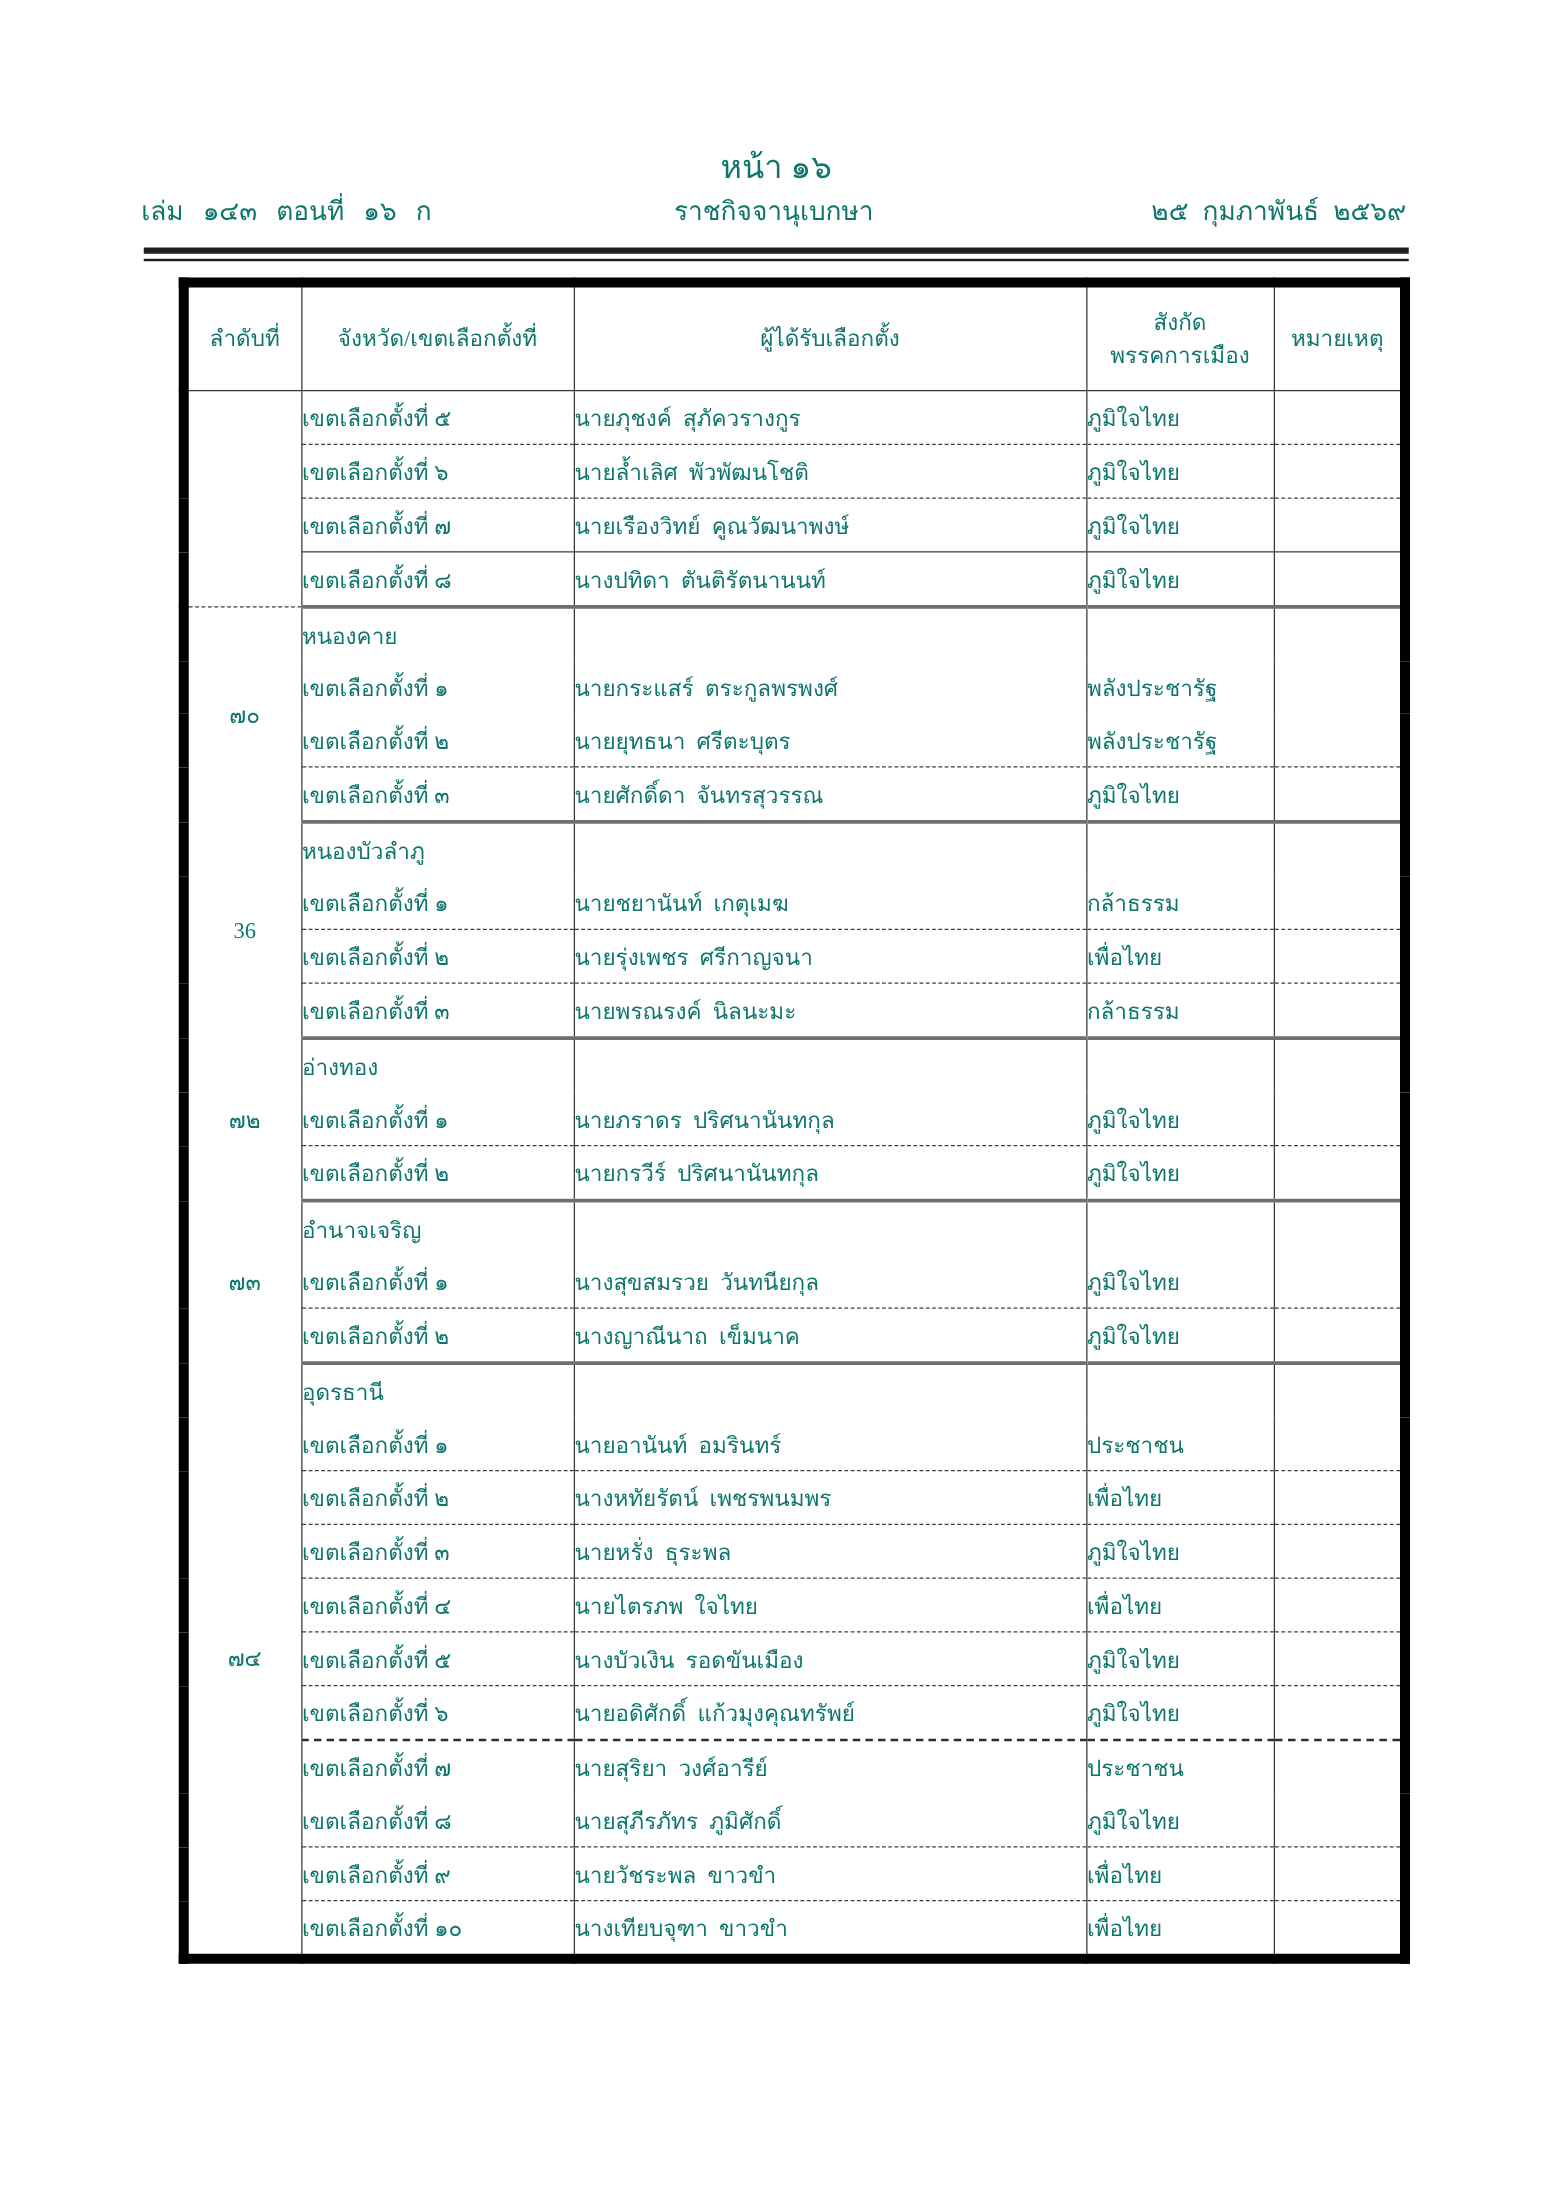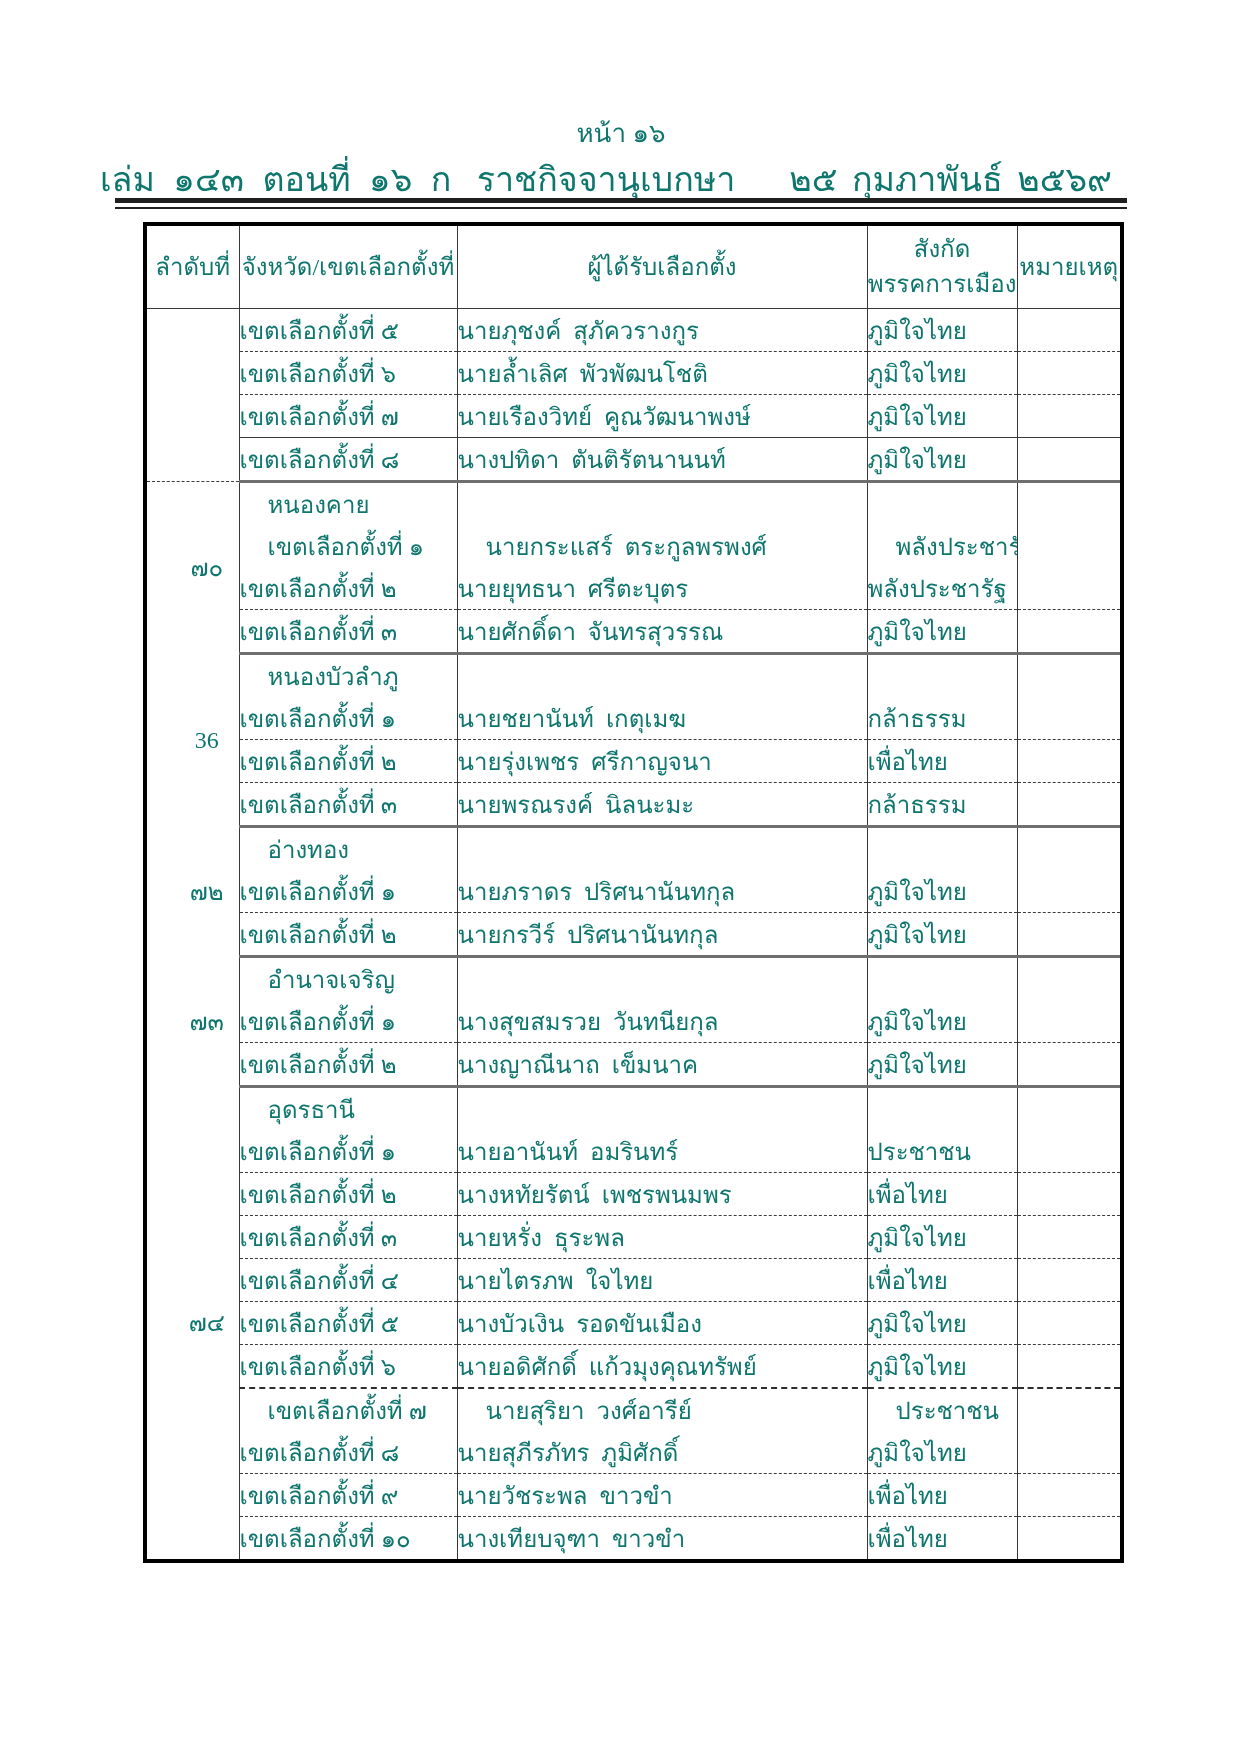--- a/index.html
+++ b/index.html
@@ -10,35 +10,35 @@
     margin:0 auto;
     font-family:"Liberation Serif","DejaVu Serif",serif;
     color:#0f766e;
     overflow:hidden;
   }
   
   .page-no{
     position:absolute;top:112px;left:115px;width:1012px;
     text-align:center;font-size:26px;
   }
-  .masthead{position:absolute;top:152px;left:100px;width:1012px;height:40px;font-size:34px;}
+  .masthead{position:absolute;top:152px;left:113px;width:1012px;height:40px;font-size:21px;}
   .masthead .vol{position:absolute;left:0;top:0;word-spacing:10px;}
   .masthead .title{position:absolute;left:50%;top:0;transform:translateX(-50%);}
   .masthead .date{position:absolute;right:0;top:0;word-spacing:6px;}
   .double-rule{
     position:absolute;top:198px;left:115px;width:1012px;height:4px;
     border-top:5px solid #1f1f1f;border-bottom:2px solid #1f1f1f;
   }
   
   table.gz{
     position:absolute;top:222px;left:143px;
     width:977px;table-layout:fixed;
     border-collapse:collapse;
-    border:4px solid #000000;
-    font-size:24px;
+    border:8px solid #000000;
+    font-size:18px;
   }
   table.gz th,table.gz td{
     border-left:1.5px solid #383838;
     border-right:1.5px solid #383838;
     padding:0;vertical-align:middle;
     overflow:hidden;
   }
   table.gz thead th{
     height:82px;text-align:center;font-weight:normal;
     border-bottom:1.5px solid #383838;line-height:1.45;
@@ -46,21 +46,21 @@
   table.gz tbody td{height:42px;}
   td.seq{text-align:center;vertical-align:top;padding-top:7px;border-bottom:3px solid #6f6f6f;}
   td.dist{padding-left:13px;white-space:nowrap;}
   td.pname{padding-left:13px;white-space:nowrap;}
   td.name{padding-left:15px;white-space:pre-wrap;margin-left:30px;}
   td.party{padding-left:12px;white-space:nowrap;}
   td.note{}
   tr.d-dashed td{border-bottom:1px dashed #3c3c3c;}
   tr.d-dashed-bold td{border-bottom:2px dashed #2e2e2e;}
   tr.d-solid td{border-bottom:1.5px solid #3c3c3c;}
-  tr.d-none td{border-bottom:none;padding-left:28px;}
+  tr.d-none td{border-bottom:none;}
   tr.d-section td{border-bottom:3px solid #6f6f6f;}
   th.h-party{padding:0 6px;}
 </style>
 </head>
 <body>
 
 <div class="sheet">
 
   <div class="page-no">หน้า ๑๖</div>
 

